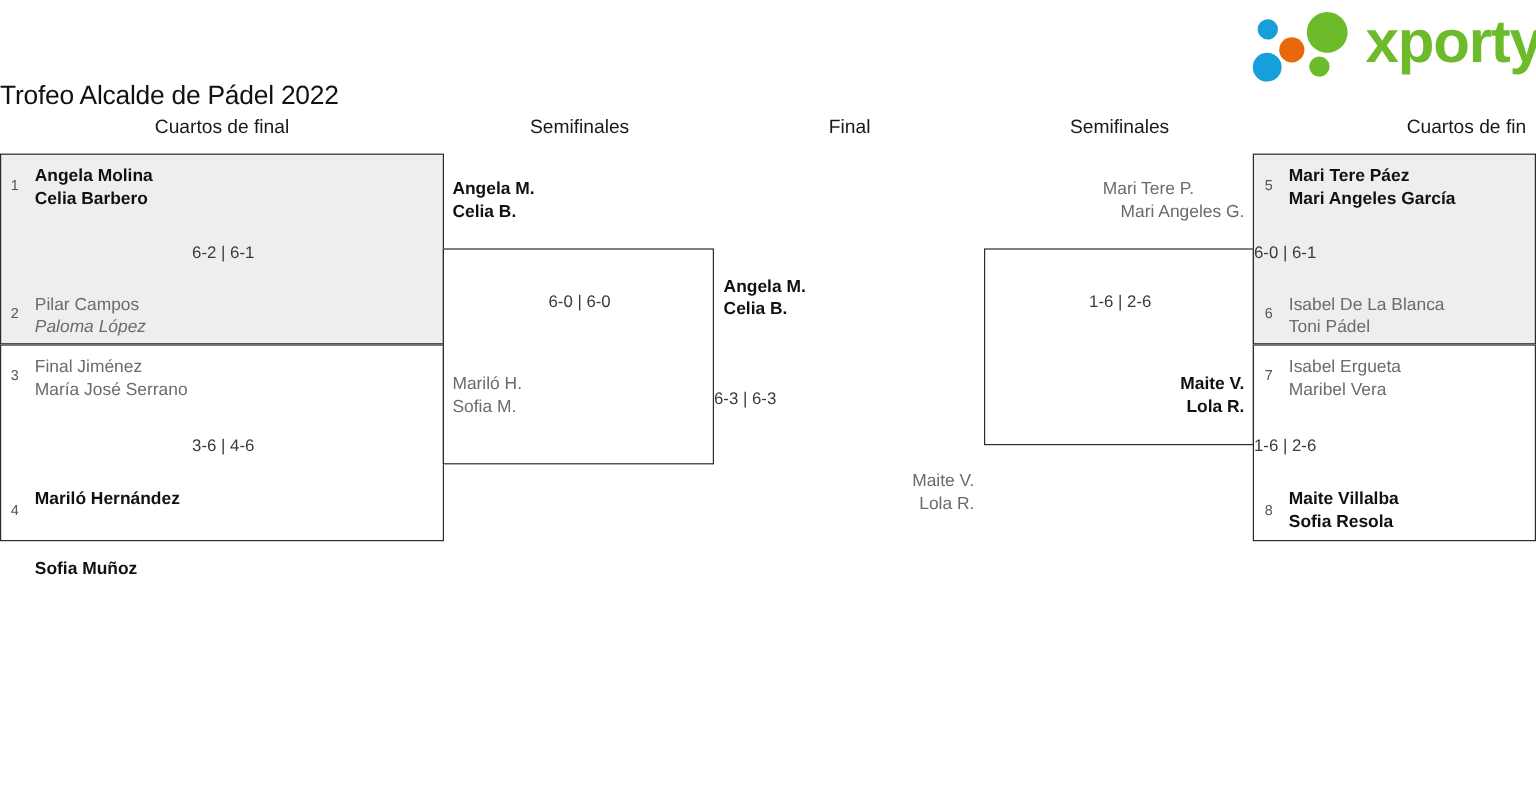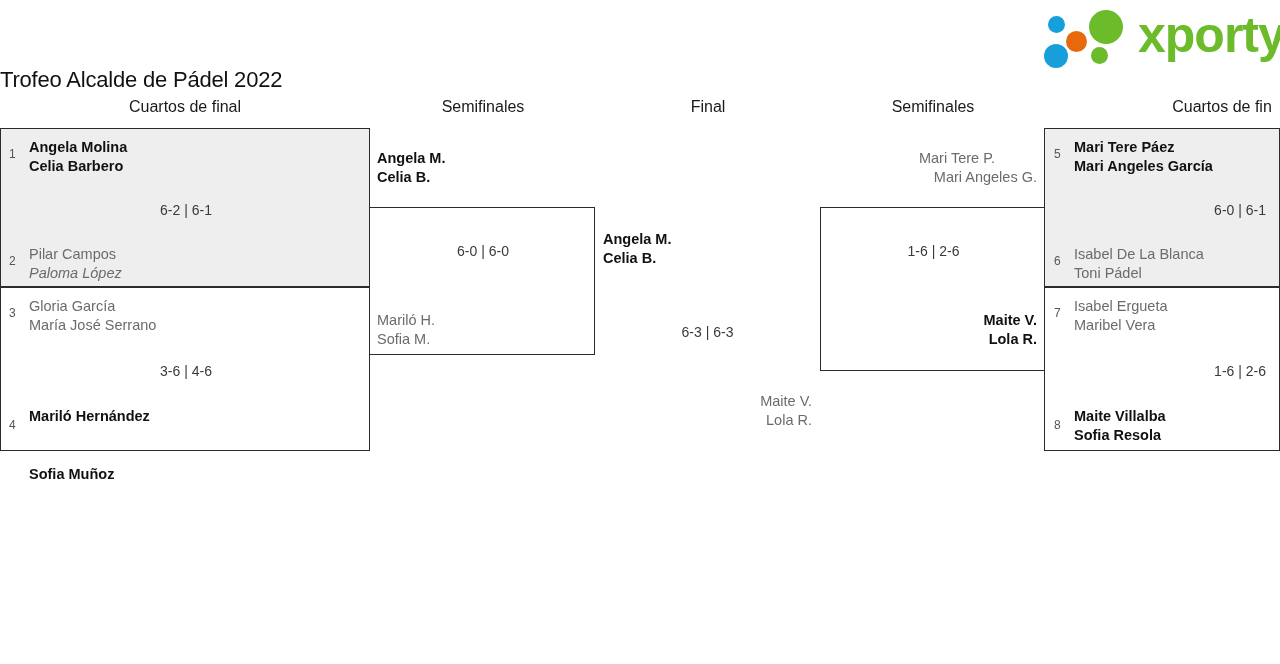--- a/index.html
+++ b/index.html
@@ -77,21 +77,21 @@
     white-space: nowrap;
   }
 
   .score {
     position: absolute;
     font-size: 14px;
     line-height: 18px;
     color: #3a3a3a;
     white-space: nowrap;
   }
-  .score.right { text-align: right; }
+  .score.right { text-align: left; }
 </style>
 </head>
 <body>
 
 <div id="root">
 
   <div class="title">
     <div>Trofeo Alcalde de Pádel 2022</div>
     <div>Femenino. Femenino</div>
   </div>
@@ -118,40 +118,40 @@
 
     <span class="score" style="left:0px; top:72px; width:370px; text-align:center;">6-2 | 6-1</span>
 
     <span class="seed" style="left:8px; top:125px;">2</span>
     <span class="team" style="left:28px; top:116px;">Pilar Campos</span>
     <span class="team" style="left:28px; top:135px;font-style:italic;">Paloma López</span>
   </div>
 
   <div class="box" style="left:0px; top:287px; width:370px; height:164px;">
     <span class="seed" style="left:8px; top:18px;">3</span>
-    <span class="team" style="left:28px; top:9px;">Gloria García</span>
+    <span class="team" style="left:28px; top:9px;">Final Jiménez</span>
     <span class="team" style="left:28px; top:28px;">María José Serrano</span>
 
     <span class="score" style="left:0px; top:74px; width:370px; text-align:center;">3-6 | 4-6</span>
 
     <span class="seed" style="left:8px; top:130px;">4</span>
     <span class="team win" style="left:28px; top:119px;">Mariló Hernández</span>
     <span class="team win" style="left:28px; top:132px;margin-top:45px;">Sofia Muñoz</span>
   </div>
 
-  <div class="box" style="left:369px; top:207px; width:226px; height:148px;">
+  <div class="box" style="left:369px; top:207px; width:226px; height:180px;">
     <span class="score" style="left:0px; top:34px; width:226px; text-align:center;">6-0 | 6-0</span>
   </div>
   <span class="team win" style="position:absolute; left:377px; top:149px;">Angela M.</span>
   <span class="team win" style="position:absolute; left:377px; top:168px;">Celia B.</span>
   <span class="team" style="position:absolute; left:377px; top:311px;">Mariló H.</span>
   <span class="team" style="position:absolute; left:377px; top:330px;">Sofia M.</span>
 
   <div class="box noborder" style="left:595px; top:207px; width:225px; height:164px;">
-    <span class="score" style="left:0px; top:116px; width:225px; text-align:center;">6-3 | 6-3</span>
+    <span class="score" style="left:0px; top:116px; width:225px; ">6-3 | 6-3</span>
   </div>
   <span class="team win" style="position:absolute; left:603px; top:230px;">Angela M.</span>
   <span class="team win" style="position:absolute; left:603px; top:249px;">Celia B.</span>
   <span class="team right" style="position:absolute; left:600px; top:392px; width:212px;">Maite V.</span>
   <span class="team right" style="position:absolute; left:600px; top:411px; width:212px;">Lola R.</span>
 
   <div class="box" style="left:820px; top:207px; width:225px; height:164px;">
     <span class="score right" style="left:0px; top:34px; width:225px; text-align:center;">1-6 | 2-6</span>
   </div>
   <span class="team right" style="position:absolute; left:783px; top:149px; width:212px;">Mari Tere P.</span>

